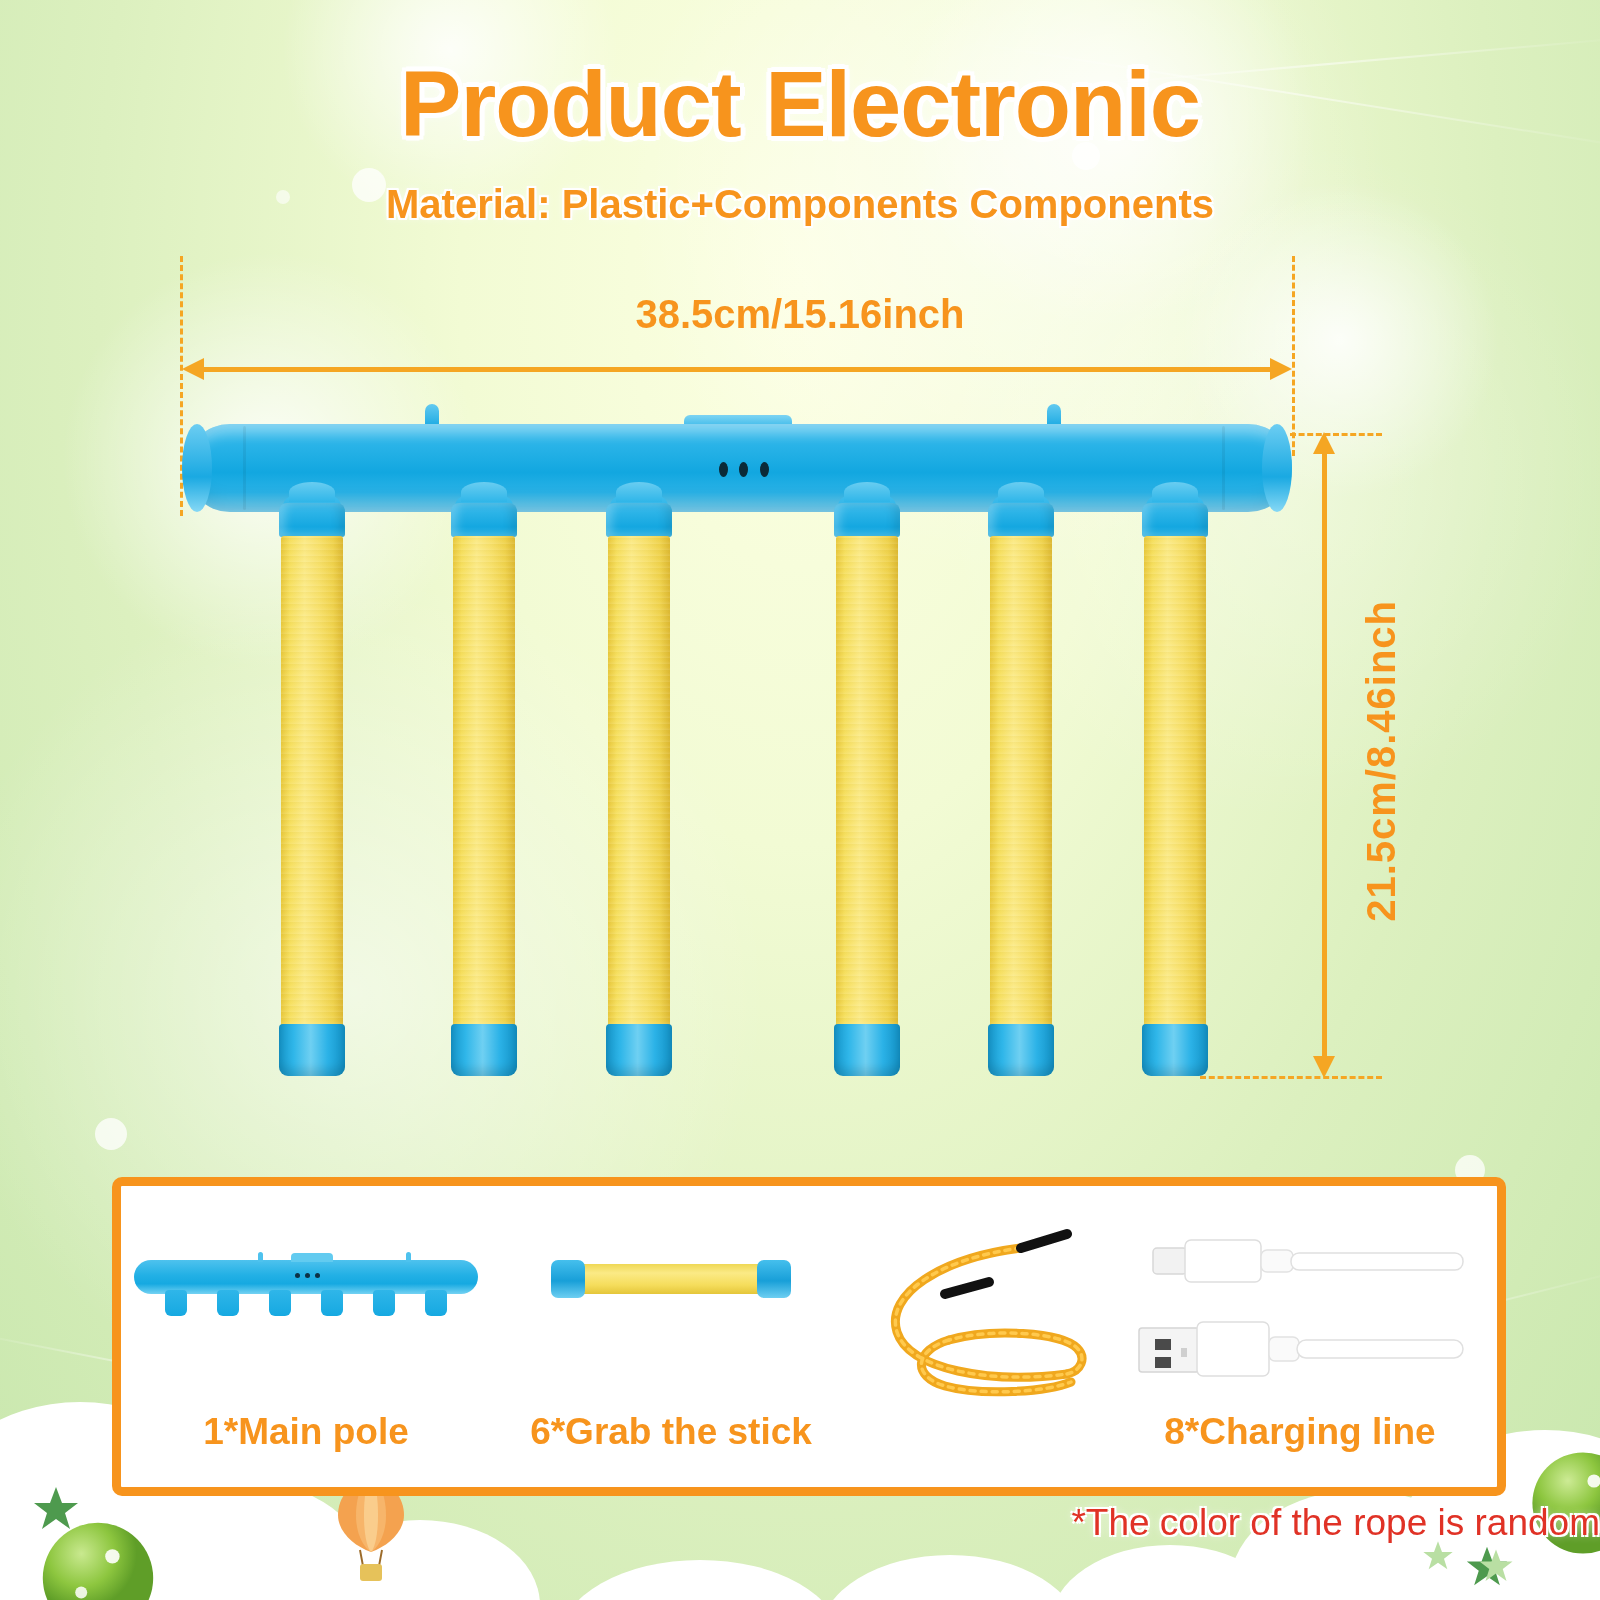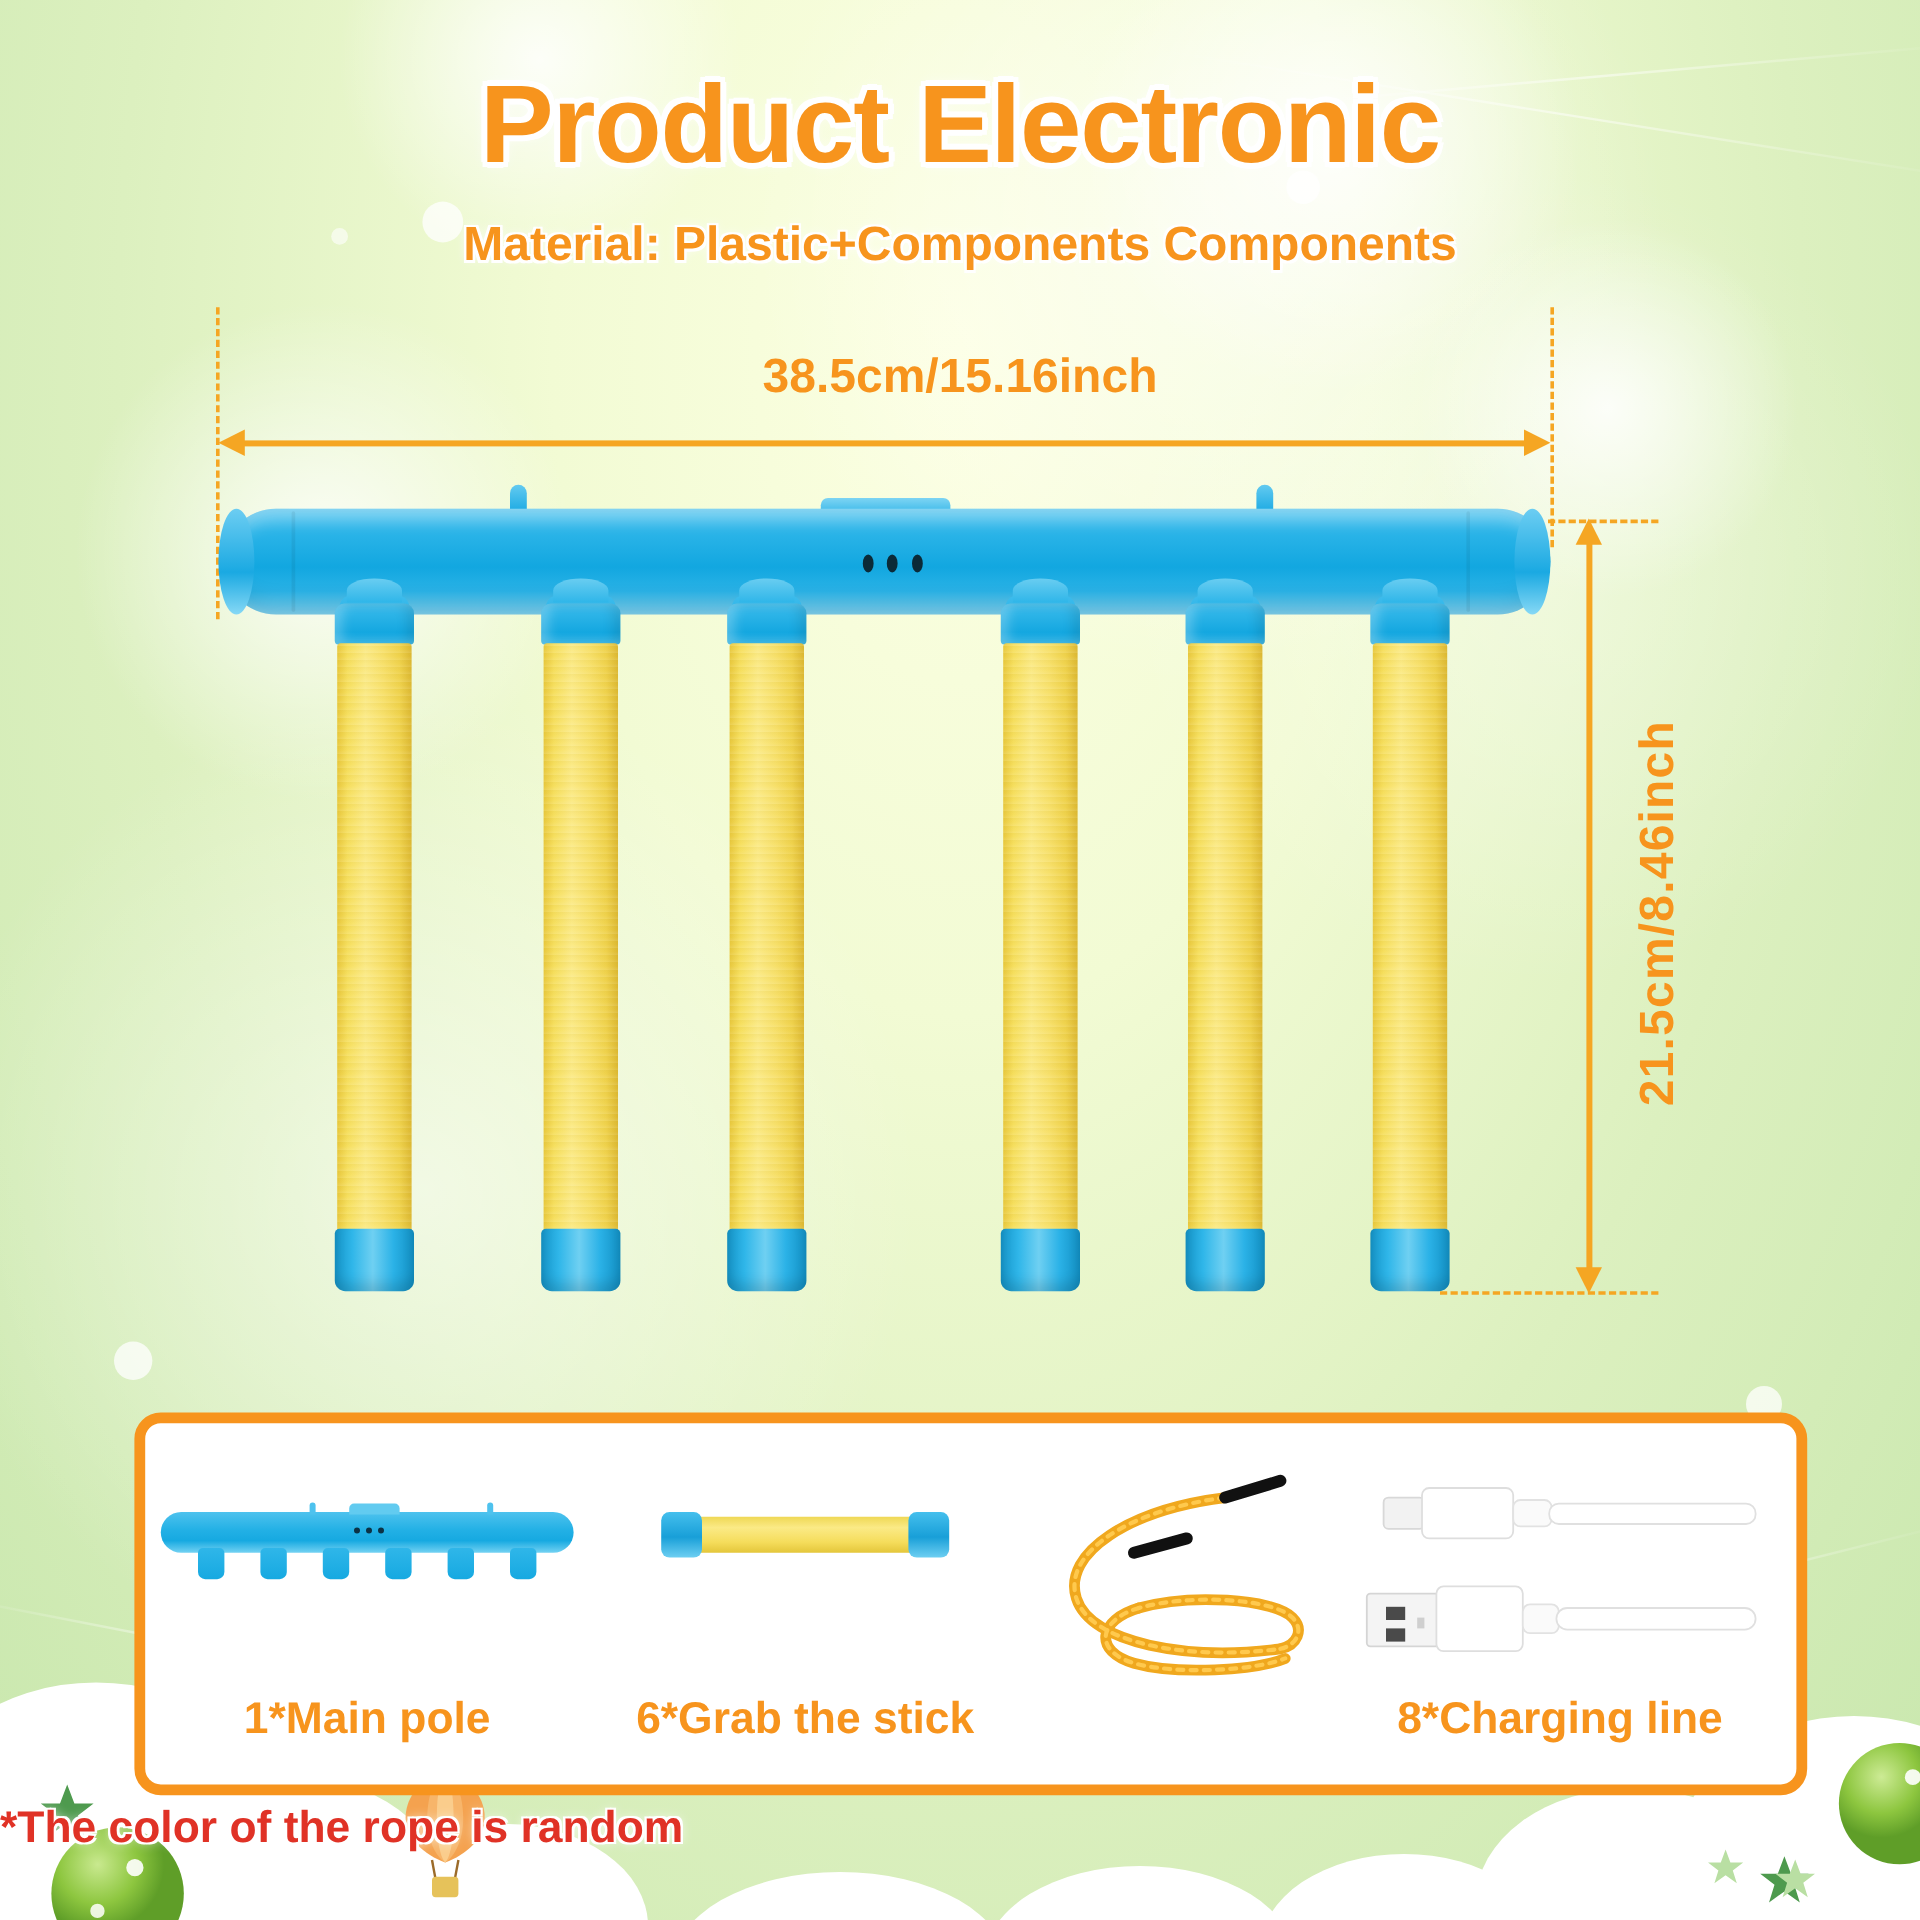--- a/index.html
+++ b/index.html
@@ -114,21 +114,21 @@
   }
   .cap-bot{
     position:absolute;width:66px;height:52px;border-radius:4px 4px 9px 9px;
     background:linear-gradient(90deg,#1595c9 0%,#2fb6e9 22%,#6fd0f2 48%,#2bb2e7 74%,#1290c4 100%);
     box-shadow:inset 0 -7px 10px rgba(0,0,0,.13);
   }
 
   
   .parts-box{
     position:absolute;left:112px;top:1177px;width:1376px;height:301px;
-    background:#fff;border:9px solid #F7941D;border-radius:22px;
+    background:#fff;border:9px solid #F7941D;border-radius:10px;
   }
   .part-cell{position:absolute;top:0;height:100%;}
   .part-label{
     position:absolute;bottom:34px;left:0;right:0;text-align:center;
     font-size:37px;font-weight:bold;color:#F7941D;white-space:nowrap;
   }
 
   
   .mini-pole{
     position:absolute;left:50%;transform:translateX(-50%);top:74px;
@@ -154,22 +154,22 @@
     background:linear-gradient(180deg,#45bfed 0%,#189fd8 55%,#6ecff2 100%);
   }
 
   
   .cord-svg{position:absolute;left:50%;transform:translateX(-50%);top:38px;}
 
   
   .usb-svg{position:absolute;left:50%;transform:translateX(-50%);top:50px;}
 
   .footnote{
-    position:absolute;left:0;right:0;top:1502px;text-align:left;
-    font-size:37px;font-weight:bold;color:#E03226;
+    position:absolute;left:0;right:0;top:1502px;text-align:right;
+    font-size:37px;font-weight:normal;color:#E03226;
     text-shadow:-2px -2px 0 #fff,2px -2px 0 #fff,-2px 2px 0 #fff,2px 2px 0 #fff,0 0 10px rgba(255,255,255,.9);
   }
   .balloon{position:absolute;pointer-events:none;}
 </style>
 </head>
 <body>
 
 <div id="page">
 
   <div class="bokeh soft" style="left:60px;top:250px;width:420px;height:420px;"></div>

